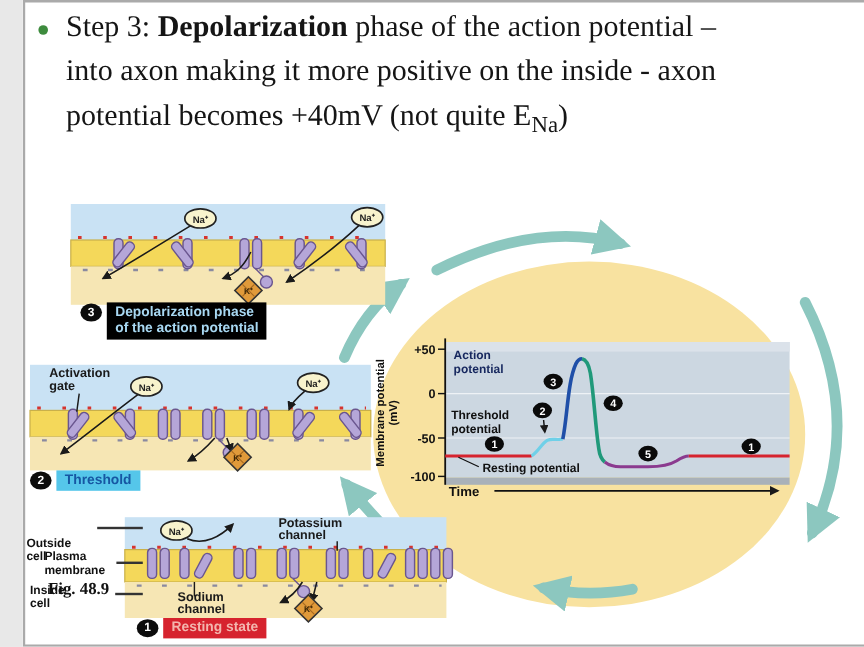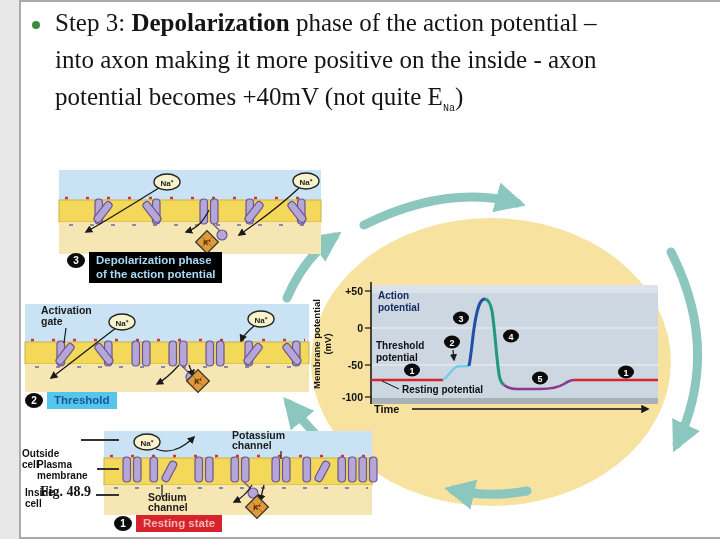--- a/index.html
+++ b/index.html
@@ -8,21 +8,21 @@
     overflow:hidden;box-shadow:inset 0 0 0 2px #aaaaaa;
     font-family:"Liberation Sans",sans-serif;
     margin-left:19px;
   }
   
   .title{position:absolute;left:0;top:4px;width:720px;}
   .bullet{position:absolute;left:13px;top:17px;width:8px;height:8px;border-radius:50%;background:#3d8b3d;}
   .title-text{position:absolute;left:36px;top:0;width:680px;
     font-family:"Liberation Serif",serif;font-size:25px;line-height:37px;color:#151515;}
   .title-text b{font-weight:bold;}
-  .title-text sub{font-size:10px;font-family:Liberation Mono, monospace;}
+  .title-text sub{font-size:19px;}
   
   .figure{position:absolute;left:0;top:158px;width:720px;height:381px;}
   .figure svg{position:absolute;overflow:visible;}
   svg text{font-family:"Liberation Sans",sans-serif;}
   .cycle{left:0;top:0;}
   .graph{left:293px;top:114px;}
   .diag3{left:40px;top:10px;}
   .diag2{left:2px;top:140px;}
   .diag1{left:85px;top:267px;}
   

